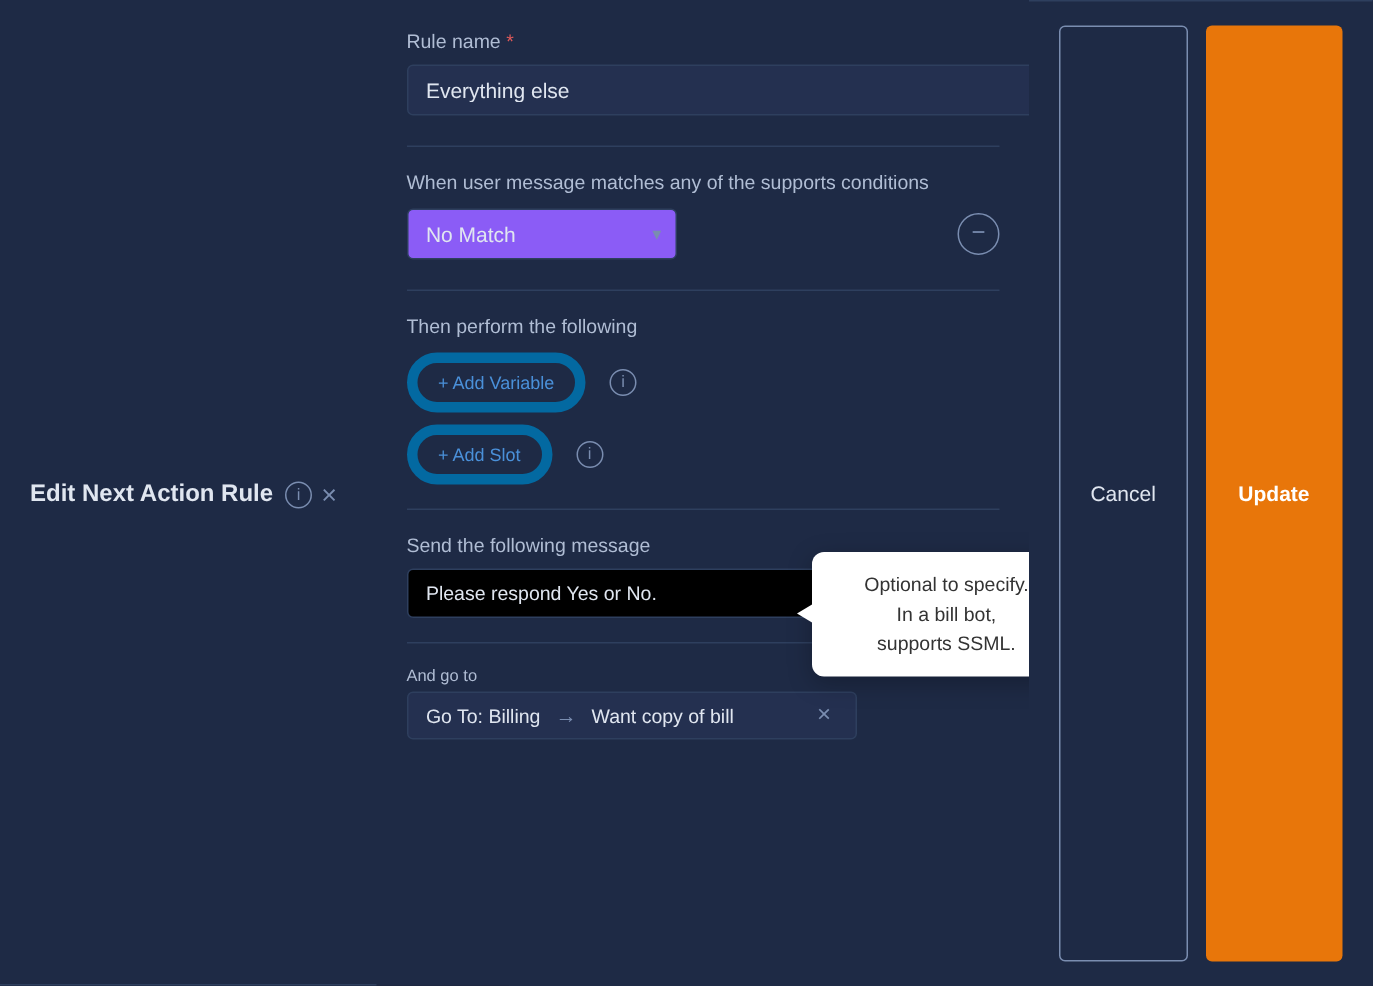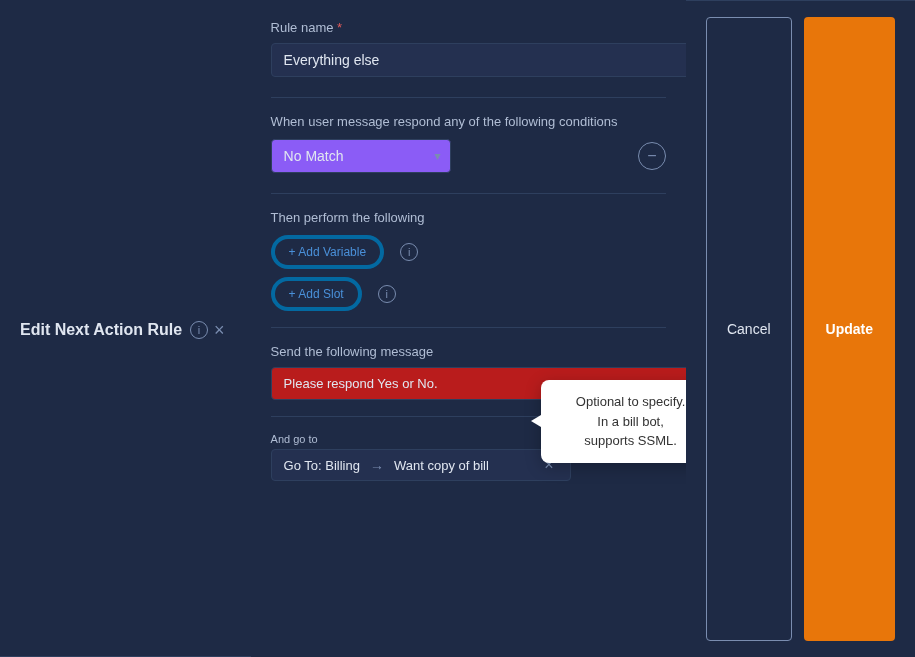--- a/index.html
+++ b/index.html
@@ -146,21 +146,21 @@
     .perform-section {
       margin-bottom: 16px;
     }
     .perform-label {
       font-size: 13px;
       color: #b0bdd4;
       margin-bottom: 10px;
     }
     .btn-outline {
       background: none;
-      border: 4px solid #0369a1;
+      border: 7px solid #0369a1;
       border-radius: 20px;
       color: #4a90d9;
       padding: 6px 14px;
       font-size: 12px;
       cursor: pointer;
       display: inline-flex;
       align-items: center;
       gap: 4px;
       margin-right: 8px;
     }
@@ -174,32 +174,32 @@
       margin-bottom: 16px;
       position: relative;
     }
     .message-label {
       font-size: 13px;
       color: #b0bdd4;
       margin-bottom: 8px;
     }
     .message-input {
       width: 420px;
-      background: #b91c1c;
+      background: #000000;
       border: 1px solid #2e3f5e;
       border-radius: 4px;
       padding: 8px 12px;
       color: #e0e6f0;
       font-size: 13px;
       outline: none;
     }
     .tooltip {
       position: absolute;
       left: 270px;
-      top: 36px;
+      top: 12px;
       background: white;
       color: #333;
       border-radius: 8px;
       padding: 12px 16px;
       font-size: 13px;
       text-align: center;
       width: 180px;
       line-height: 1.5;
       box-shadow: 0 4px 16px rgba(0,0,0,0.25);
       z-index: 10;
@@ -301,21 +301,21 @@
       <div class="field-label">
         <span>Rule name</span>
         <span class="required">*</span>
       </div>
       <input class="text-input" type="text" value="Everything else" style="">
     </div>
 
     <hr class="divider">
 
     <div class="field-group">
-      <div class="section-label">When user message respond any of the following conditions</div>
+      <div class="section-label">When user message matches any of the supports conditions</div>
       <div class="condition-full-row">
         <div class="select-wrapper">
           <select class="condition-select">
             <option>No Match</option>
             <option>Exact Match</option>
             <option>Contains</option>
             <option>Starts With</option>
             <option>Ends With</option>
             <option>Regex</option>
           </select>

